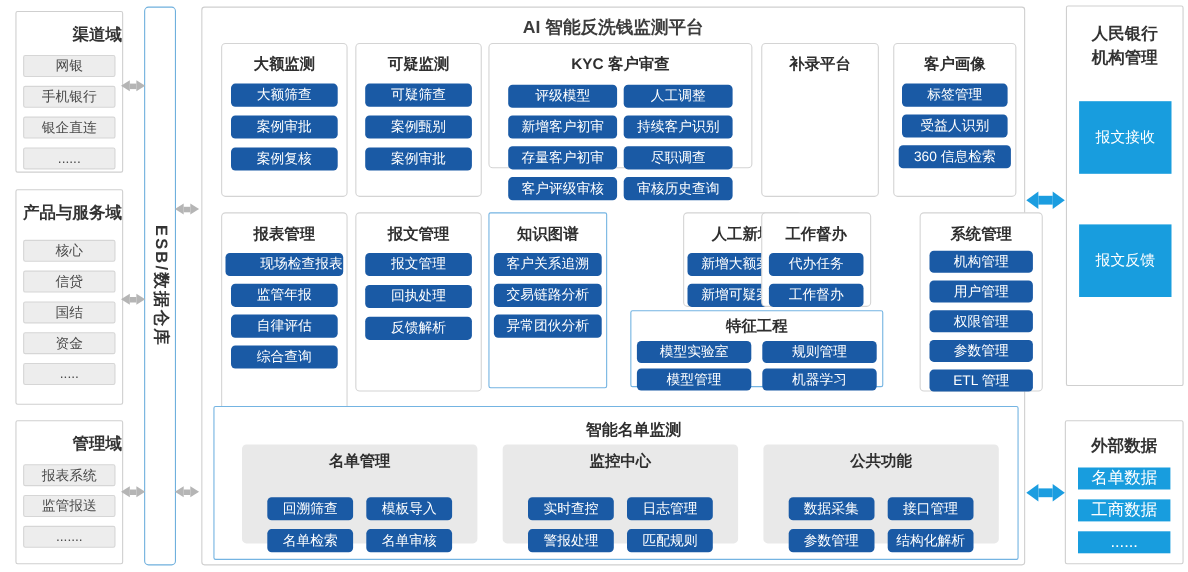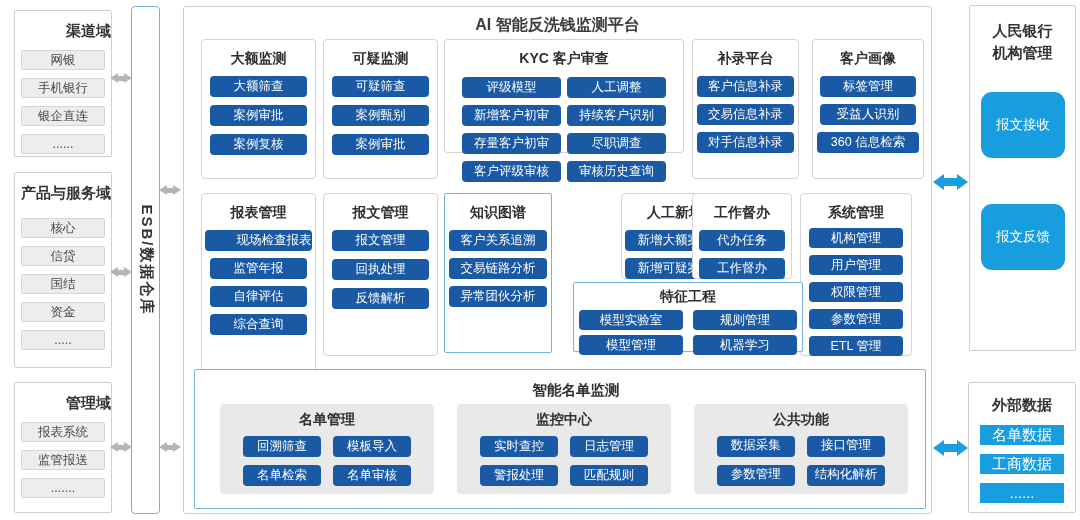--- a/index.html
+++ b/index.html
@@ -34,28 +34,28 @@
   .vbtns.tightgap { gap:7px; }
   .vbtns.tightgap .btn { height:20px; line-height:20px; }
   .grid2 { display:grid; grid-template-columns:99px 99px; gap:7px 6px; justify-content:center; margin-top:9px; }
   .featgrid { display:grid; grid-template-columns:104px 104px; gap:5px 10px; justify-content:center; margin-top:4px; }
   .featgrid .btn { height:20px; line-height:20px; }
   .sec-title.small { padding-top:5px; }
 
   
   .group { position:absolute; background:#e9e9e9; border-radius:4px; top:34px; width:214px; height:90px; }
   .group-title { text-align:center; font-size:14px; font-weight:bold; color:#2f2f2f; padding-top:7px; }
-  .ggrid { display:grid; grid-template-columns:auto auto; gap:8px 12px; justify-content:center; margin-top:7px; }
+  .ggrid { display:grid; grid-template-columns:auto auto; gap:8px 12px; justify-content:center; margin-top:23px; }
   .ggrid .btn { min-width:78px; padding:0 8px; }
 
   
   .rightbox { position:absolute; background:#fff; border:1px solid #cfcfcf; border-radius:2px; }
   .pboc-title { text-align:center; font-size:15px; font-weight:bold; color:#333; line-height:22px; padding-top:14px; }
   .pboc-item { position:absolute; left:11px; width:84px; height:66px; background:#189dde; color:#fff;
-               font-size:13.5px; display:flex; align-items:center; justify-content:center;border-radius:11px; }
+               font-size:13.5px; display:flex; align-items:center; justify-content:center; }
   .ext-title { text-align:center; font-size:15px; font-weight:bold; color:#333; padding-top:13px; }
   .ext-items { display:flex; flex-direction:column; align-items:center; gap:9px; margin-top:10px; }
   .ext-item { width:84px; height:20px; line-height:20px; background:#189dde; color:#fff; font-size:15px; text-align:center; }
 
   
   .g-arrow { position:absolute; height:5px; width:6px; background:#b5b5b5; }
   .g-arrow::before { content:""; position:absolute; left:-8px; top:-3px;
                      border-top:5.5px solid transparent; border-bottom:5.5px solid transparent; border-right:8px solid #b5b5b5; }
   .g-arrow::after  { content:""; position:absolute; right:-8px; top:-3px;
                      border-top:5.5px solid transparent; border-bottom:5.5px solid transparent; border-left:8px solid #b5b5b5; }
@@ -128,25 +128,20 @@
         <div class="btn">持续客户识别</div>
         <div class="btn">存量客户初审</div>
         <div class="btn">尽职调查</div>
         <div class="btn">客户评级审核</div>
         <div class="btn">审核历史查询</div>
       </div>
     </div>
 
     <div class="section" style="left:508px; top:32px; width:107px; height:140px;">
       <div class="sec-title">补录平台</div>
-      <div class="vbtns" style="gap:7px;">
-        <div class="btn" style="width:92%;">客户信息补录</div>
-        <div class="btn" style="width:92%;">交易信息补录</div>
-        <div class="btn" style="width:92%;">对手信息补录</div>
-      </div>
     </div>
 
     <div class="section" style="left:628px; top:32px; width:112px; height:140px;">
       <div class="sec-title">客户画像</div>
       <div class="vbtns" style="gap:7px;">
         <div class="btn" style="width:88%;">标签管理</div>
         <div class="btn" style="width:88%;">受益人识别</div>
         <div class="btn" style="width:92%;">360 信息检索</div>
       </div>
     </div>
@@ -188,21 +183,21 @@
     </div>
 
     <div class="section" style="left:508px; top:186px; width:100px; height:86px;">
       <div class="sec-title">工作督办</div>
       <div class="vbtns" style="gap:7px;">
         <div class="btn" style="width:88%;">代办任务</div>
         <div class="btn" style="width:88%;">工作督办</div>
       </div>
     </div>
 
-    <div class="section" style="left:616px; top:186px; width:112px; height:163px;">
+    <div class="section" style="left:652px; top:186px; width:112px; height:163px;">
       <div class="sec-title">系统管理</div>
       <div class="vbtns tightgap" style="margin-top:6px;">
         <div class="btn">机构管理</div>
         <div class="btn">用户管理</div>
         <div class="btn">权限管理</div>
         <div class="btn">参数管理</div>
         <div class="btn">ETL 管理</div>
       </div>
     </div>
 
@@ -232,21 +227,21 @@
       <div class="group" style="left:262px;">
         <div class="group-title">监控中心</div>
         <div class="ggrid">
           <div class="btn">实时查控</div>
           <div class="btn">日志管理</div>
           <div class="btn">警报处理</div>
           <div class="btn">匹配规则</div>
         </div>
       </div>
 
-      <div class="group" style="left:499px;font-family:Liberation Mono, monospace;">
+      <div class="group" style="left:499px;">
         <div class="group-title">公共功能</div>
         <div class="ggrid">
           <div class="btn">数据采集</div>
           <div class="btn">接口管理</div>
           <div class="btn">参数管理</div>
           <div class="btn">结构化解析</div>
         </div>
       </div>
     </div>
   </div>

